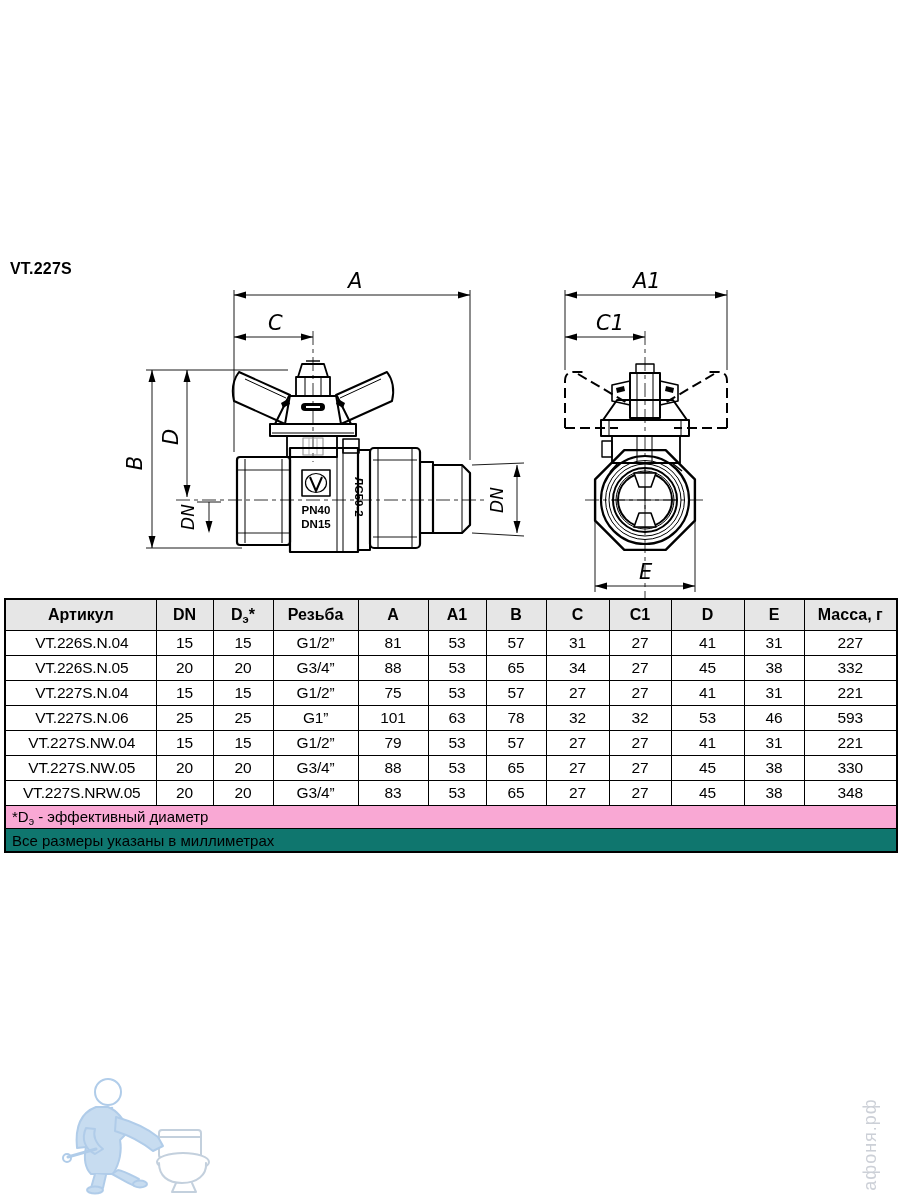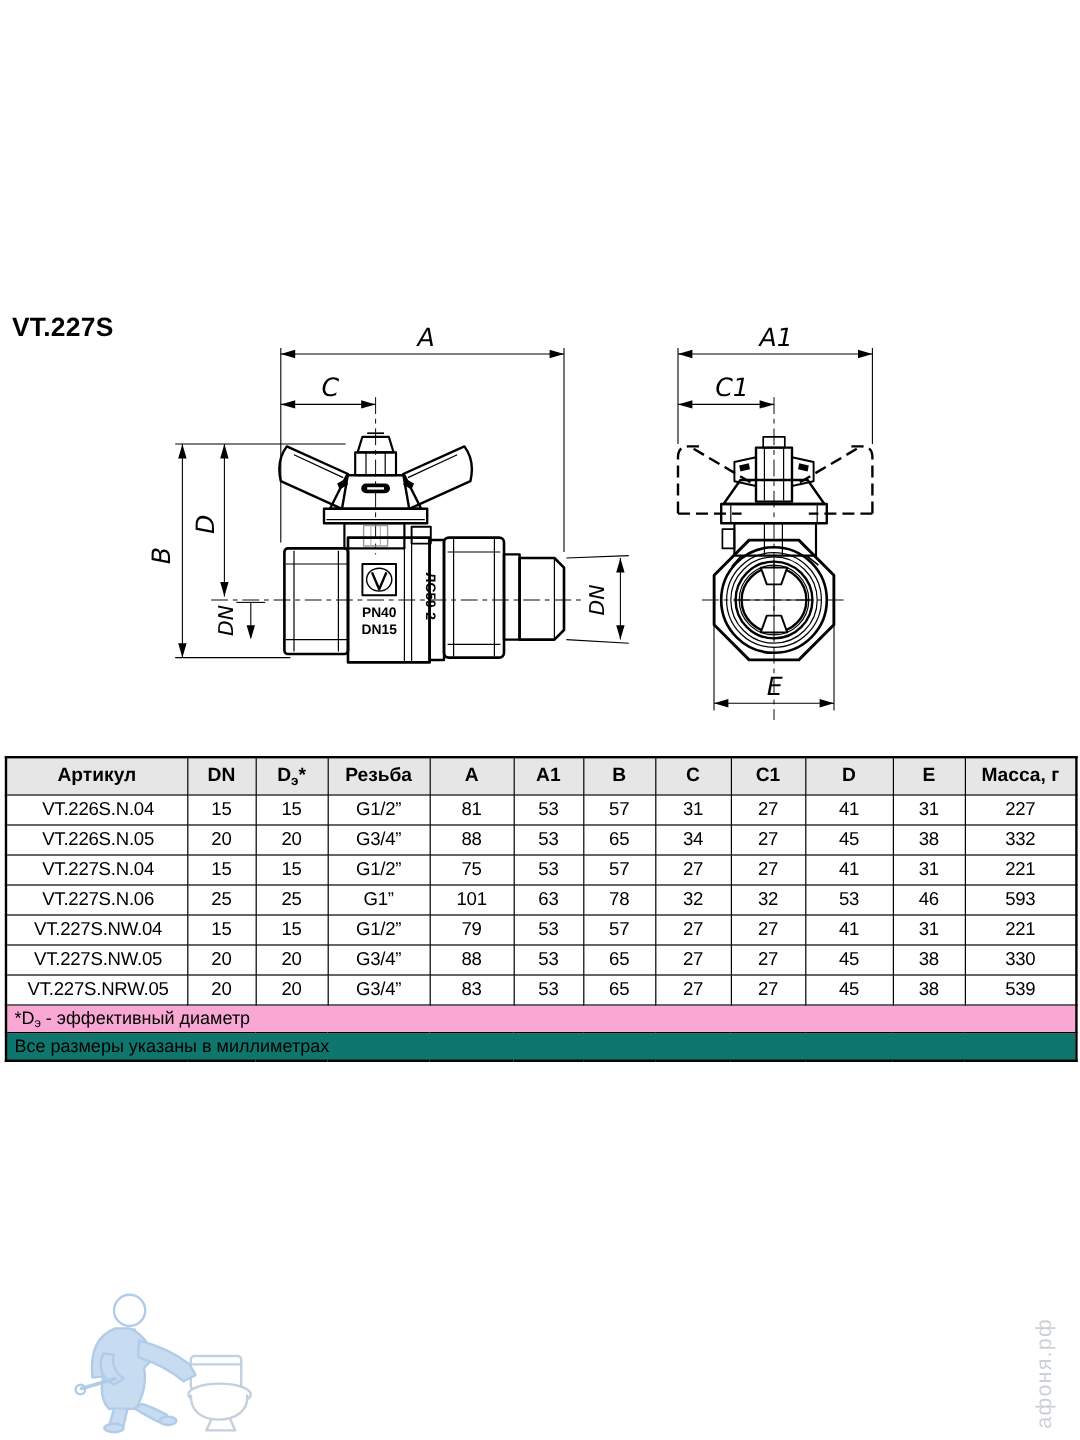--- a/index.html
+++ b/index.html
@@ -1,23 +1,23 @@
 <!DOCTYPE html>
 <html><head>
 <meta charset="utf-8">
 <style>
   html,body{margin:0;padding:0;background:#fff;}
   .canvas{position:relative;width:900px;height:1200px;background:#ffffff;overflow:hidden;
           font-family:"Liberation Sans",sans-serif;color:#000;}
-  .model-title{position:absolute;left:10px;top:260px;font-size:22px;font-weight:bold;
+  .model-title{position:absolute;left:10px;top:260px;font-size:16px;font-weight:bold;
                letter-spacing:.2px;font-family:"Liberation Sans",sans-serif;}
   .drawing-svg{position:absolute;left:0;top:0;}
 
   
-  .spec-table{position:absolute;left:4px;top:630px;width:892px;border-collapse:collapse;
+  .spec-table{position:absolute;left:4px;top:598px;width:892px;border-collapse:collapse;
               table-layout:fixed;font-family:"Liberation Sans",sans-serif;}
   .spec-table th,.spec-table td{border:1px solid #000;padding:0 4px;text-align:center;
               overflow:hidden;white-space:nowrap;}
   .spec-table{border:2px solid #000;}
   .spec-table thead th{height:30px;font-size:16px;font-weight:bold;}
   .spec-table tbody td{height:24px;font-size:15.5px;font-weight:400;
               font-stretch:condensed;letter-spacing:-0.2px;}
   .spec-table td.art{text-align:center;padding-left:6px;}
   .spec-table .note-row td{height:22px;text-align:left;padding-left:6px;font-size:15px;
               font-stretch:normal;letter-spacing:0;}
@@ -340,21 +340,21 @@
           <td>20</td>
           <td>20</td>
           <td>G3/4”</td>
           <td>83</td>
           <td>53</td>
           <td>65</td>
           <td>27</td>
           <td>27</td>
           <td>45</td>
           <td>38</td>
-          <td>539</td>
+          <td>348</td>
         </tr>
       </tbody>
     <tfoot>
       <tr class="note-row" style="background:#f9a8d4">
         <td colspan="12"><span>*D</span><span class="sub">э</span><span> - эффективный диаметр</span></td>
       </tr>
       <tr class="note-row" style="background:#0f766e">
         <td colspan="12">Все размеры указаны в миллиметрах</td>
       </tr>
     </tfoot>

